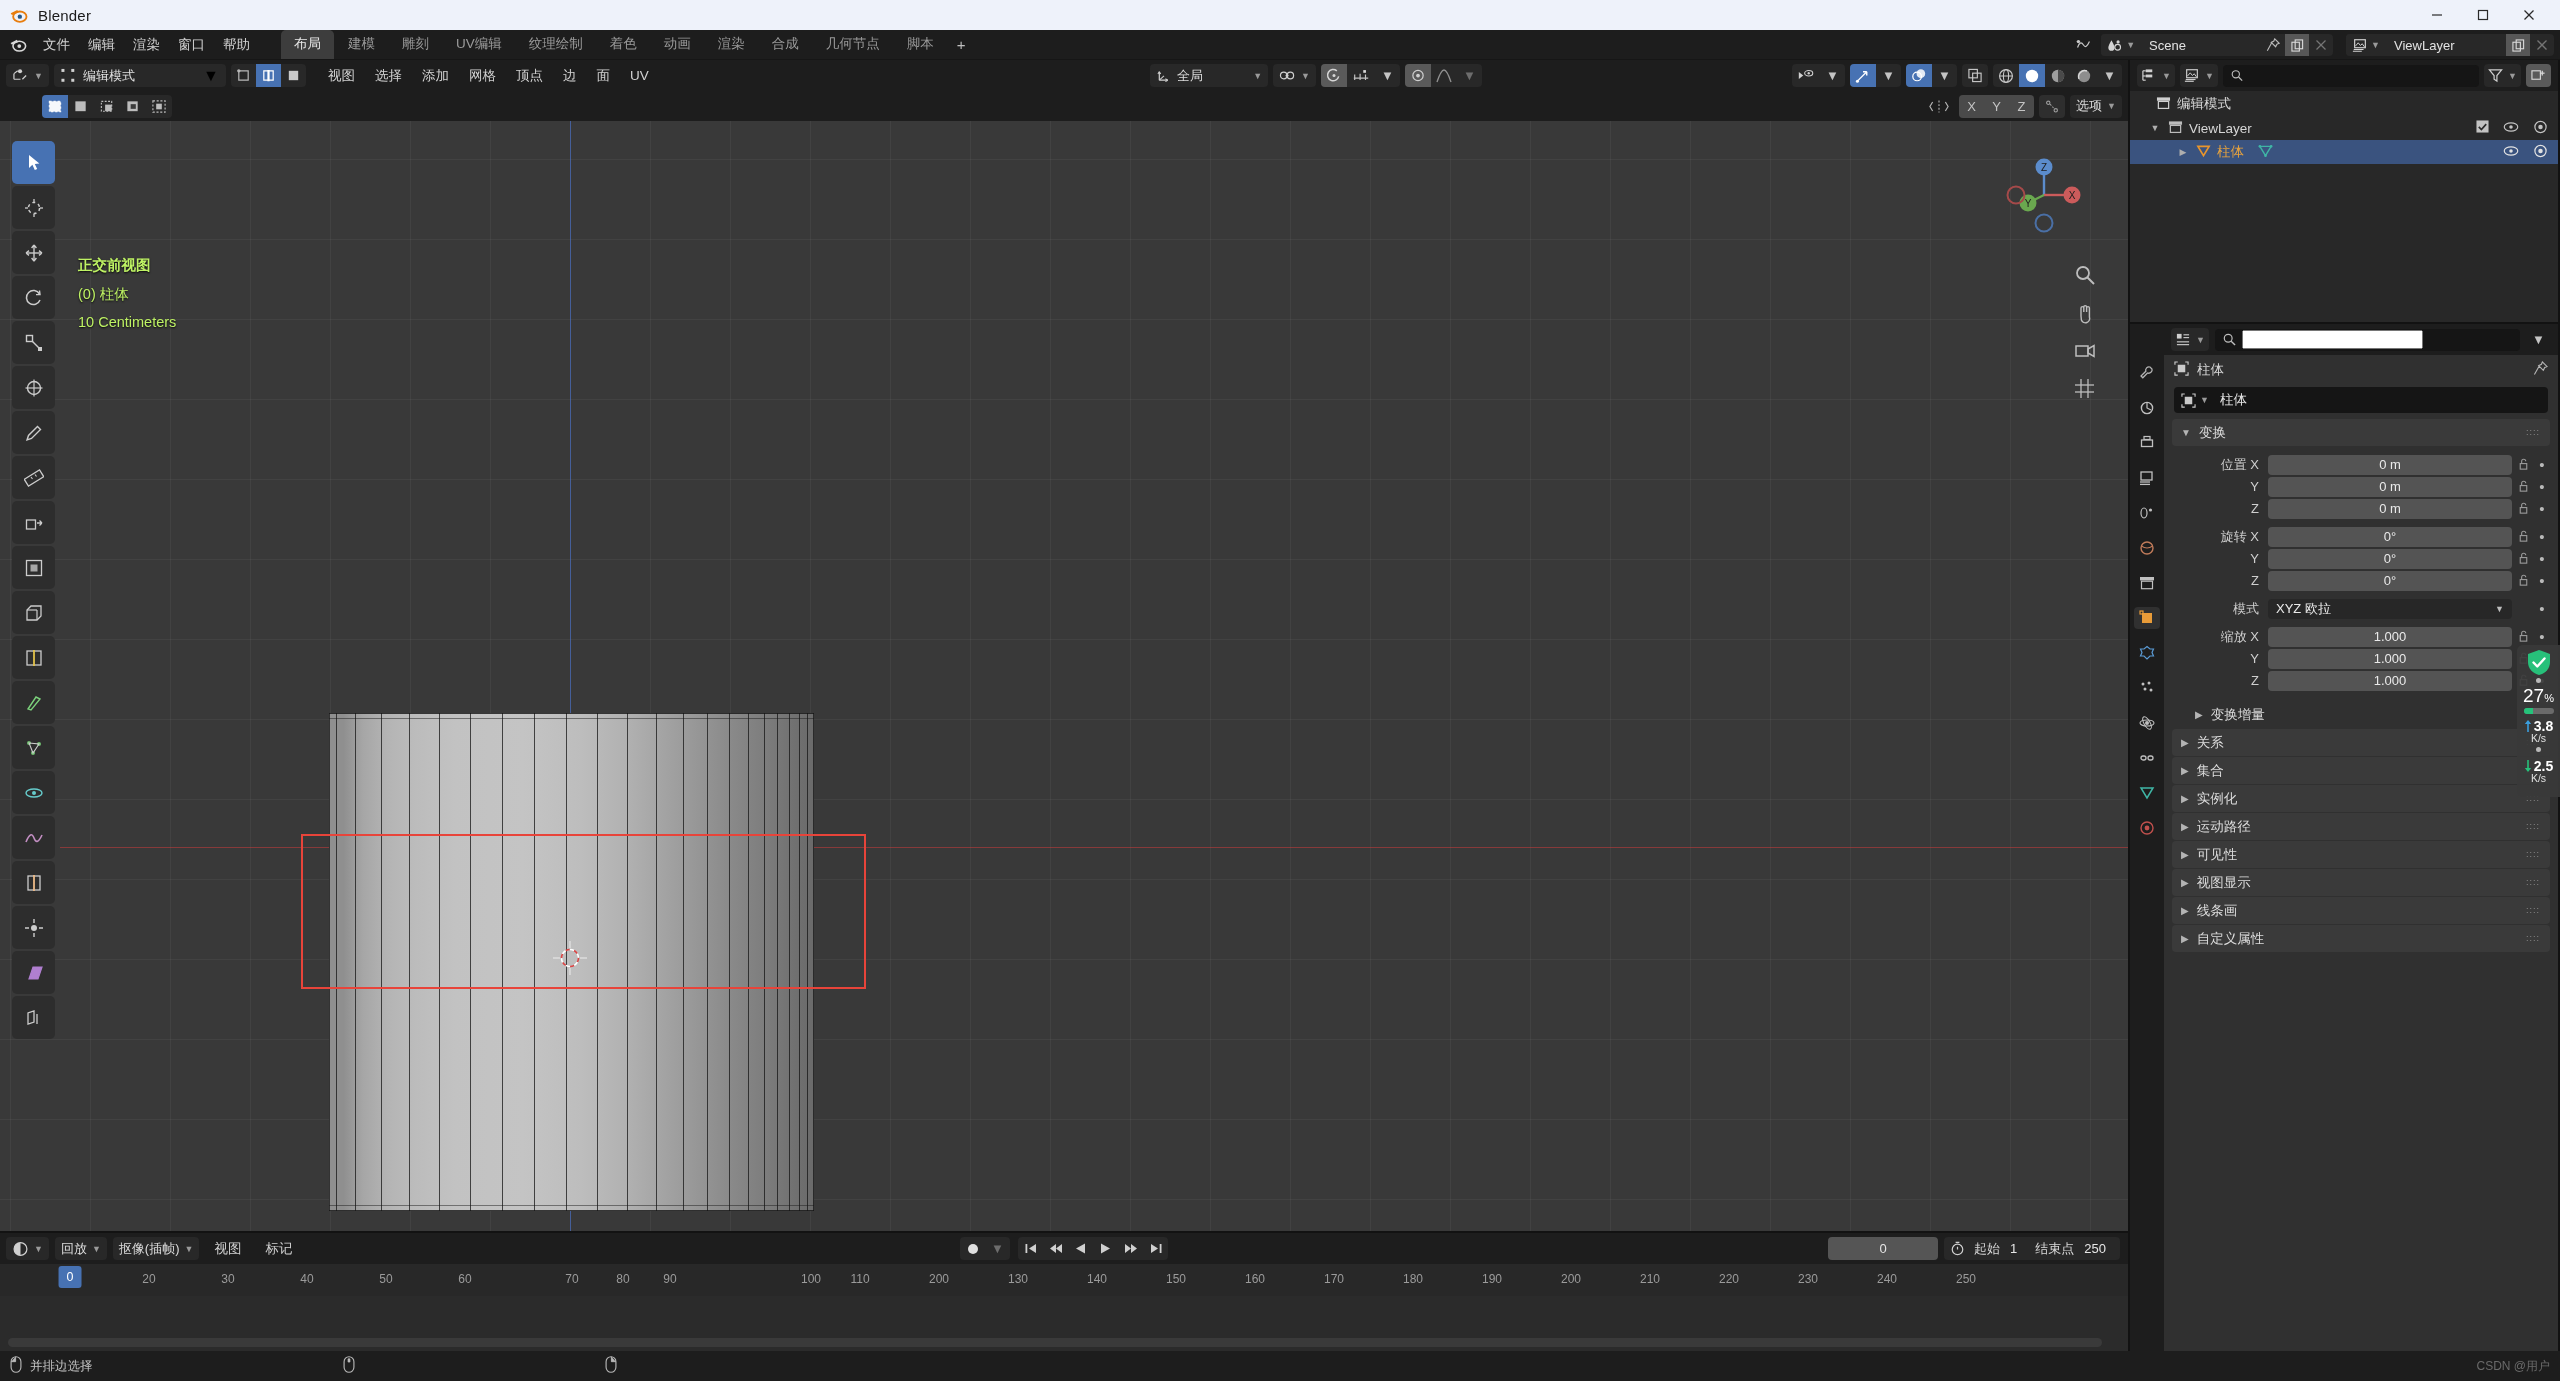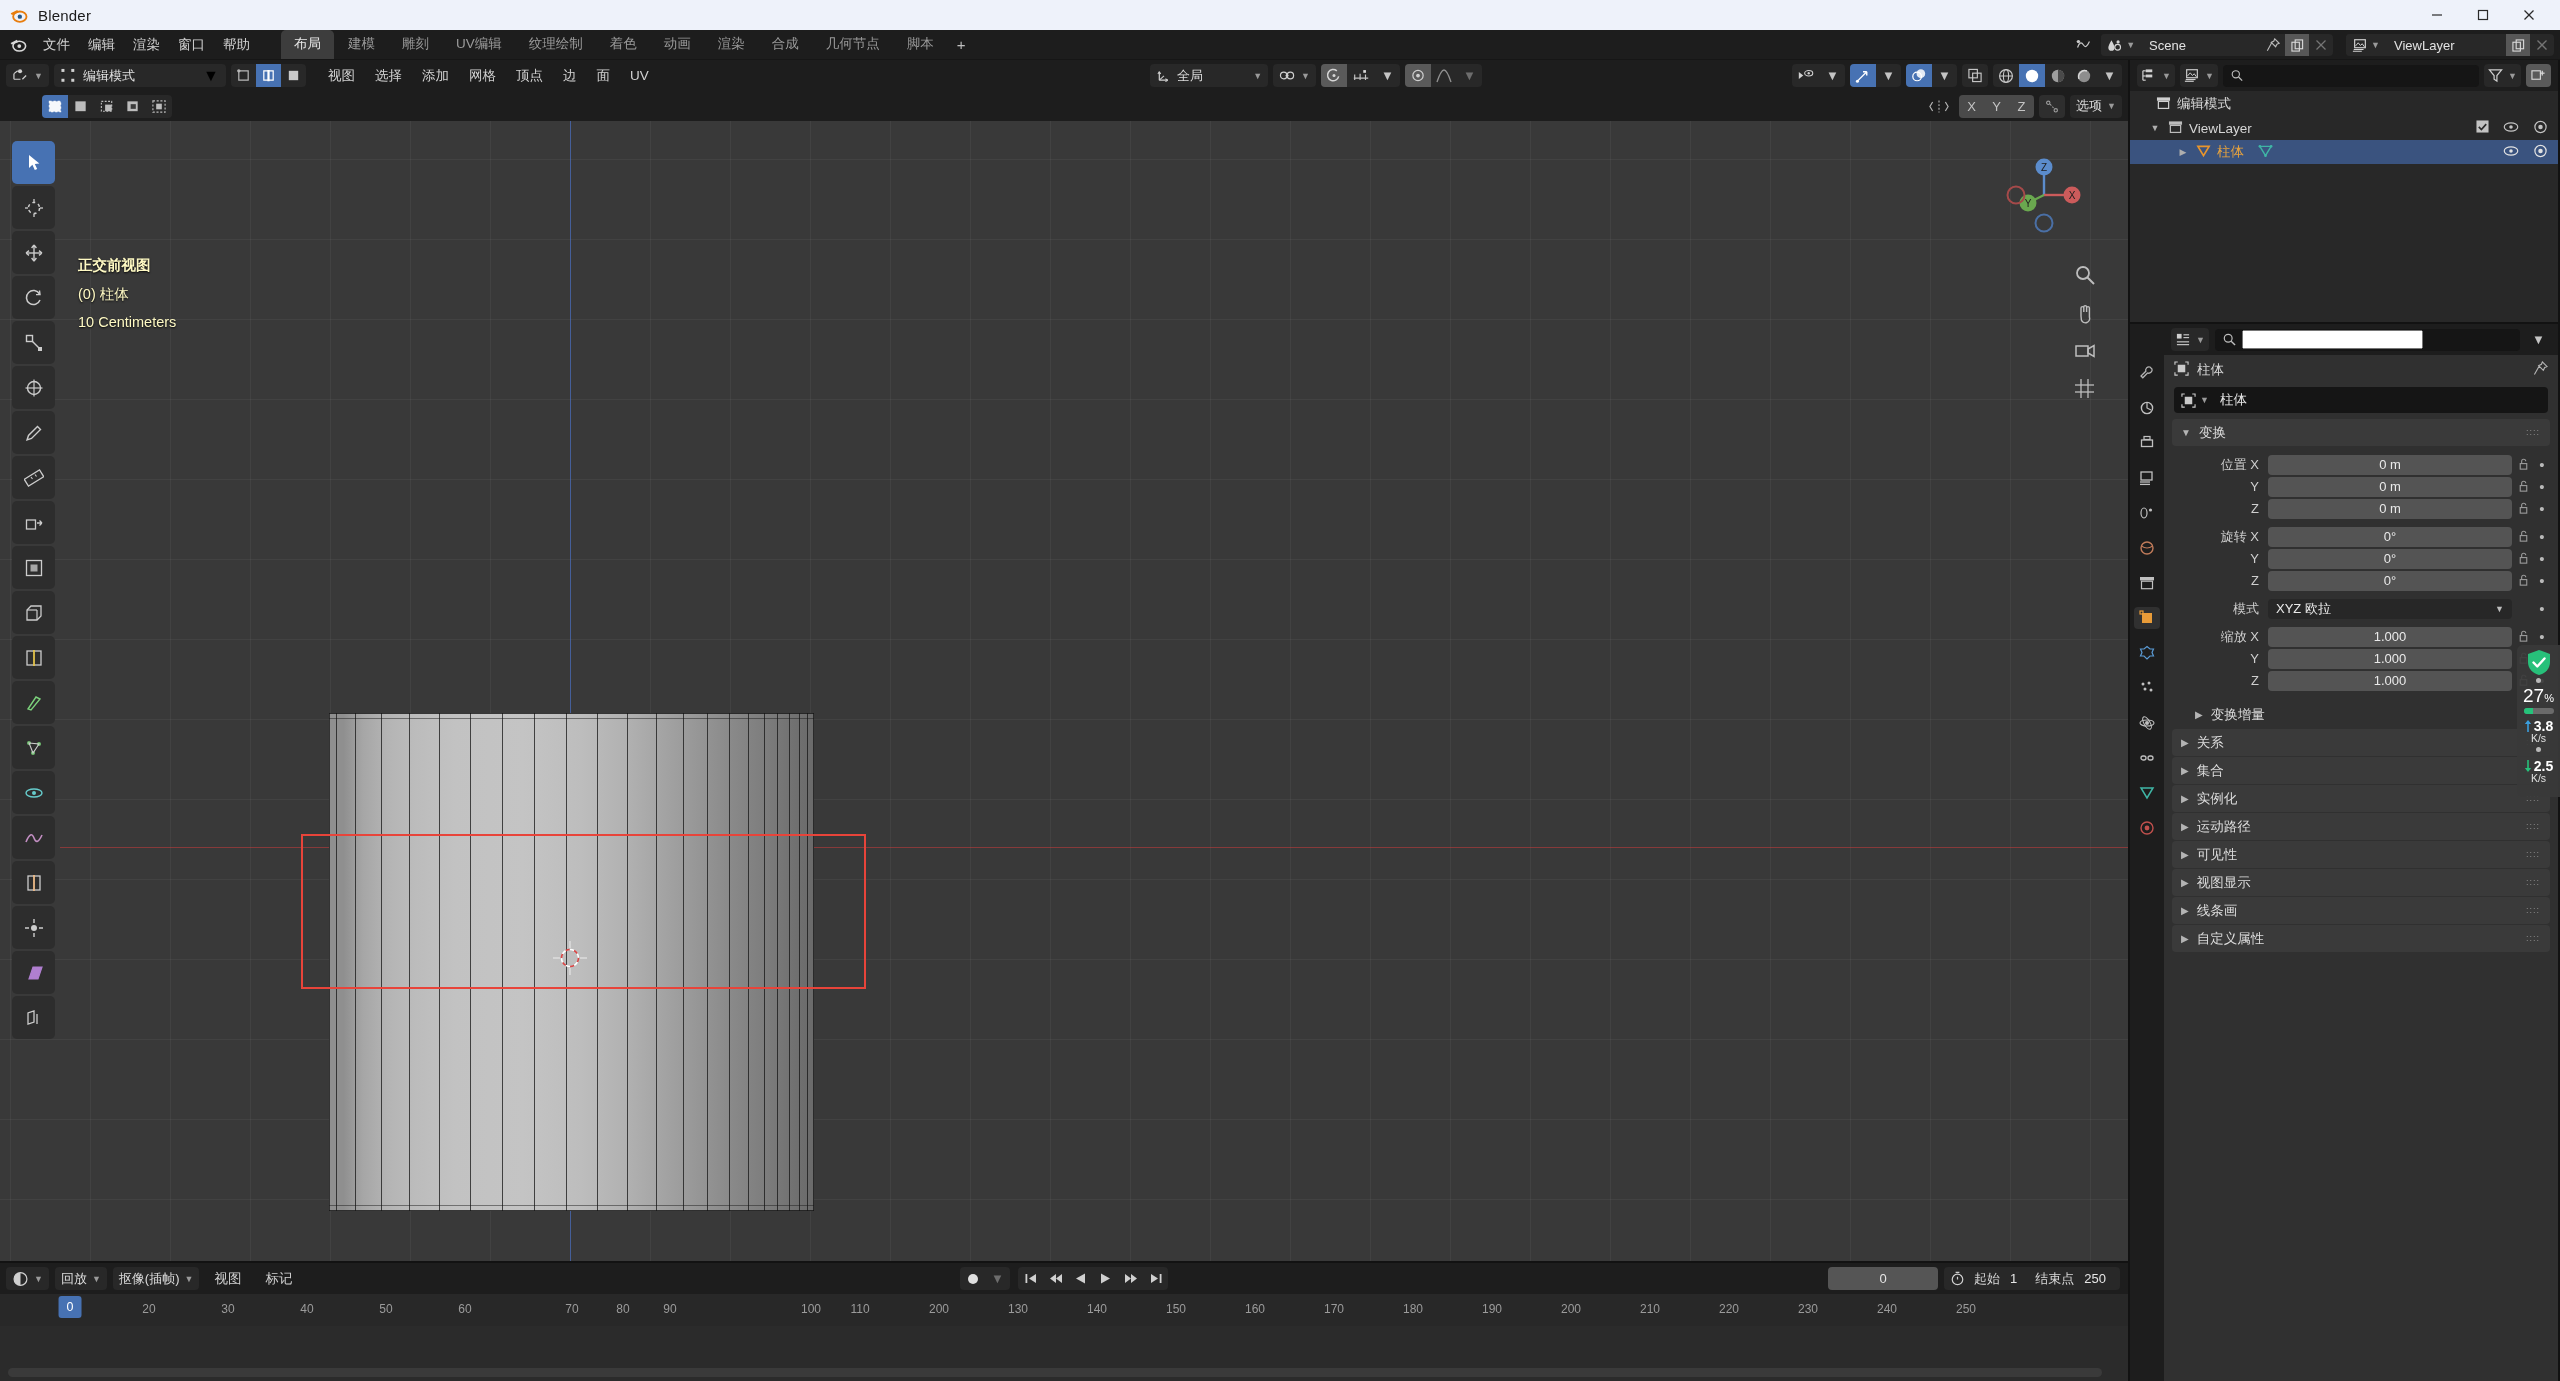--- a/index.html
+++ b/index.html
@@ -85,21 +85,21 @@
   .vp-grid {
     position: absolute; inset: 0;
     background-image:
       linear-gradient(to right, rgba(255,255,255,0.045) 1px, transparent 1px),
       linear-gradient(to bottom, rgba(255,255,255,0.045) 1px, transparent 1px);
     background-size: 80px 80px;
     background-position: 570px 38px;
   }
   .axis-x { position:absolute; left:60px; right:0; top: 726px; height:1px; background: rgba(200,60,60,0.55); }
   .axis-z { position:absolute; top:0; bottom:0; left: 570px; width:1px; background: rgba(70,110,200,0.65); }
-  .vp-text { position: absolute; left: 78px; top: 130px; font-size: 14.5px; color: #fef9c3; line-height: 1.98;
+  .vp-text { position: absolute; left: 78px; top: 130px; font-size: 14.5px; color: #bef264; line-height: 1.98;
              text-shadow: 0 1px 2px rgba(0,0,0,.9); }
   .vp-text div:first-child { font-weight: bold; }
 
   
   .mesh { position: absolute; left: 329px; top: 592px; width: 485px; height: 498px; }
   .mesh .body { position:absolute; inset:0; }
   .mesh .vline { position:absolute; top:0; bottom:0; width:1px; background: rgba(20,20,20,.75); }
   .mesh .hline { position:absolute; left:0; right:0; height:1px; background: rgba(20,20,20,.8); }
   .sel-box { position:absolute; left: 301px; top: 713px; width: 565px; height: 155px; border: 2px solid #e8443a; }
   .cursor3d { position:absolute; left: 553px; top: 820px; width: 34px; height: 34px; }
@@ -1372,20 +1372,48 @@
               <span class="tri">▶</span>
               <span>自定义属性</span>
               <span class="dots">::::</span>
             </div>
           </div>
         </div>
       </div>
     </div>
   </div>
 
+  <div class="statusbar">
+    <div class="sb-item">
+      <span>
+        <svg width="12" height="17" viewBox="0 0 12 18">
+            <rect x="0.8" y="0.8" width="10.4" height="16.4" rx="5.2" fill="none" stroke="#b8b8b8" stroke-width="1.2"></rect>
+            <path d="M0.8 6 L5.6 6 L5.6 0.8" fill="#b8b8b8" stroke="#b8b8b8" stroke-width="1"></path>
+          </svg>
+      </span>
+      <span>并排边选择</span>
+    </div>
+    <div class="sb-item" style="margin-left:250px">
+      <span>
+        <svg width="12" height="17" viewBox="0 0 12 18">
+            <rect x="0.8" y="0.8" width="10.4" height="16.4" rx="5.2" fill="none" stroke="#b8b8b8" stroke-width="1.2"></rect>
+            <rect x="4.6" y="2.4" width="2.8" height="4.6" rx="1.4" fill="#b8b8b8"></rect>
+          </svg>
+      </span>
+    </div>
+    <div class="sb-item" style="margin-left:250px">
+      <span>
+        <svg width="12" height="17" viewBox="0 0 12 18">
+            <rect x="0.8" y="0.8" width="10.4" height="16.4" rx="5.2" fill="none" stroke="#b8b8b8" stroke-width="1.2"></rect>
+            <path d="M11.2 6 L6.4 6 L6.4 0.8" fill="#b8b8b8" stroke="#b8b8b8" stroke-width="1"></path>
+          </svg>
+      </span>
+    </div>
+    <div class="sb-right">CSDN @用户</div>
+  </div>
 
   <div class="float-widget">
     <div class="fw-shield">
       <svg width="26" height="27" viewBox="0 0 26 27">
         <path d="M13 1 L24 5 L24 13 C24 20 19 24.5 13 26 C7 24.5 2 20 2 13 L2 5 Z" fill="#27c07a"></path>
         <path d="M7.5 13.5 L11.3 17.5 L18.5 9.5" fill="none" stroke="#fff" stroke-width="2.4" stroke-linecap="round" stroke-linejoin="round"></path>
       </svg>
     </div>
     <div class="fw-dot"></div>
     <div class="fw-pct">

